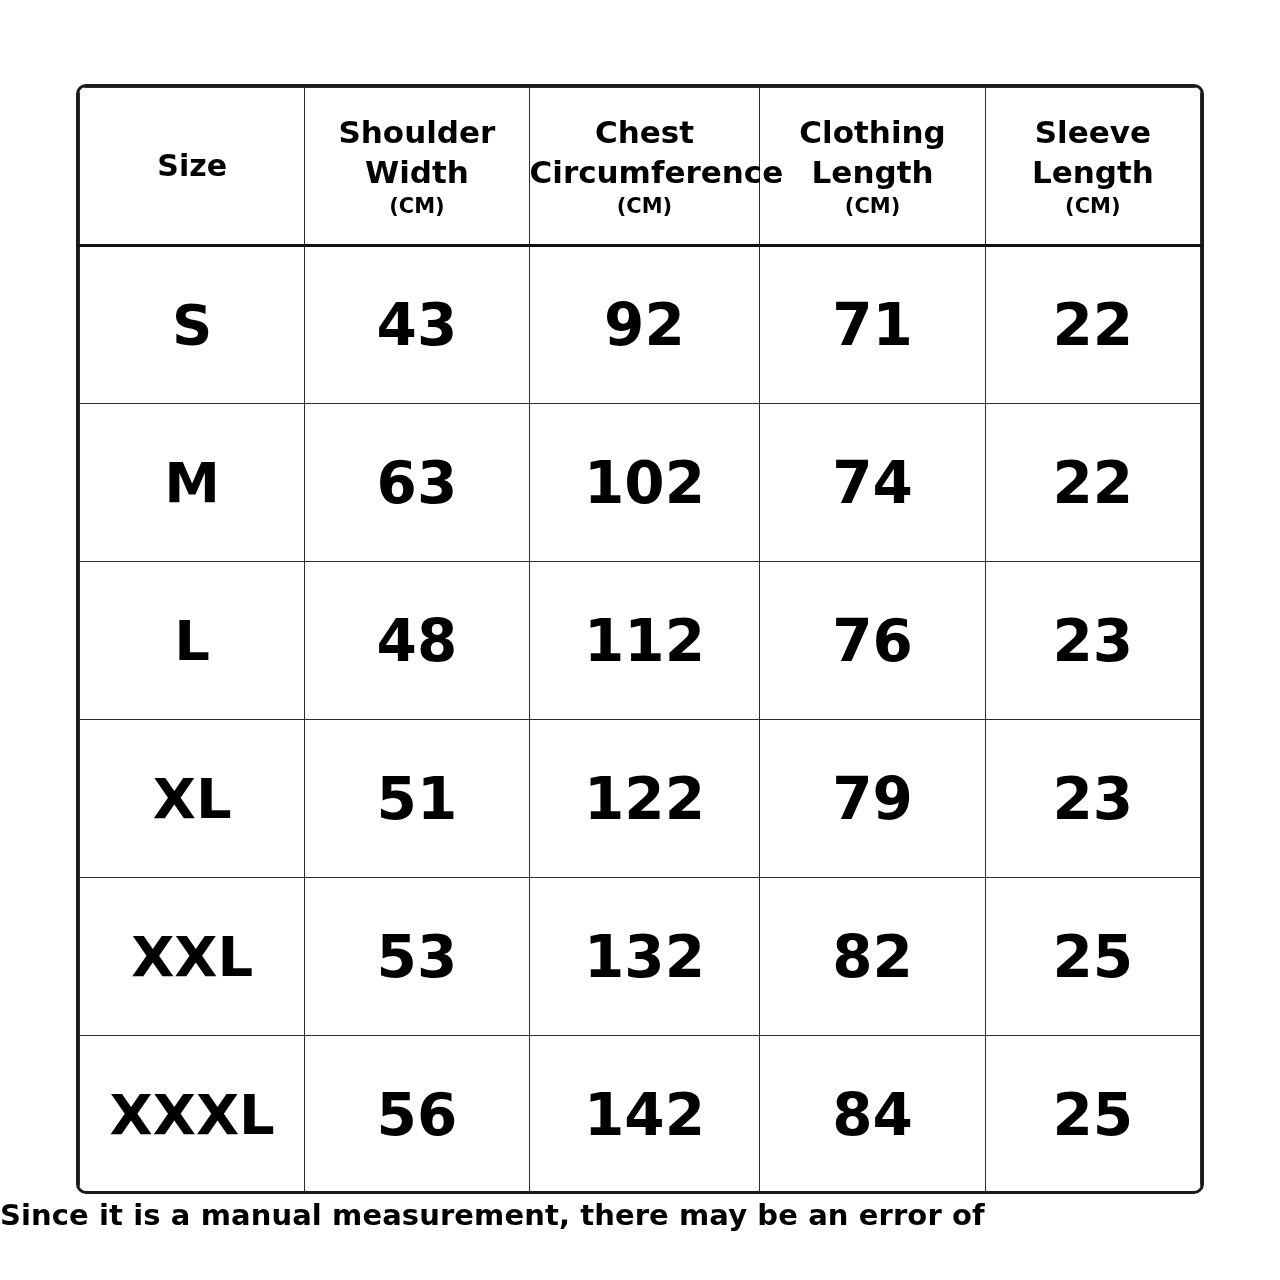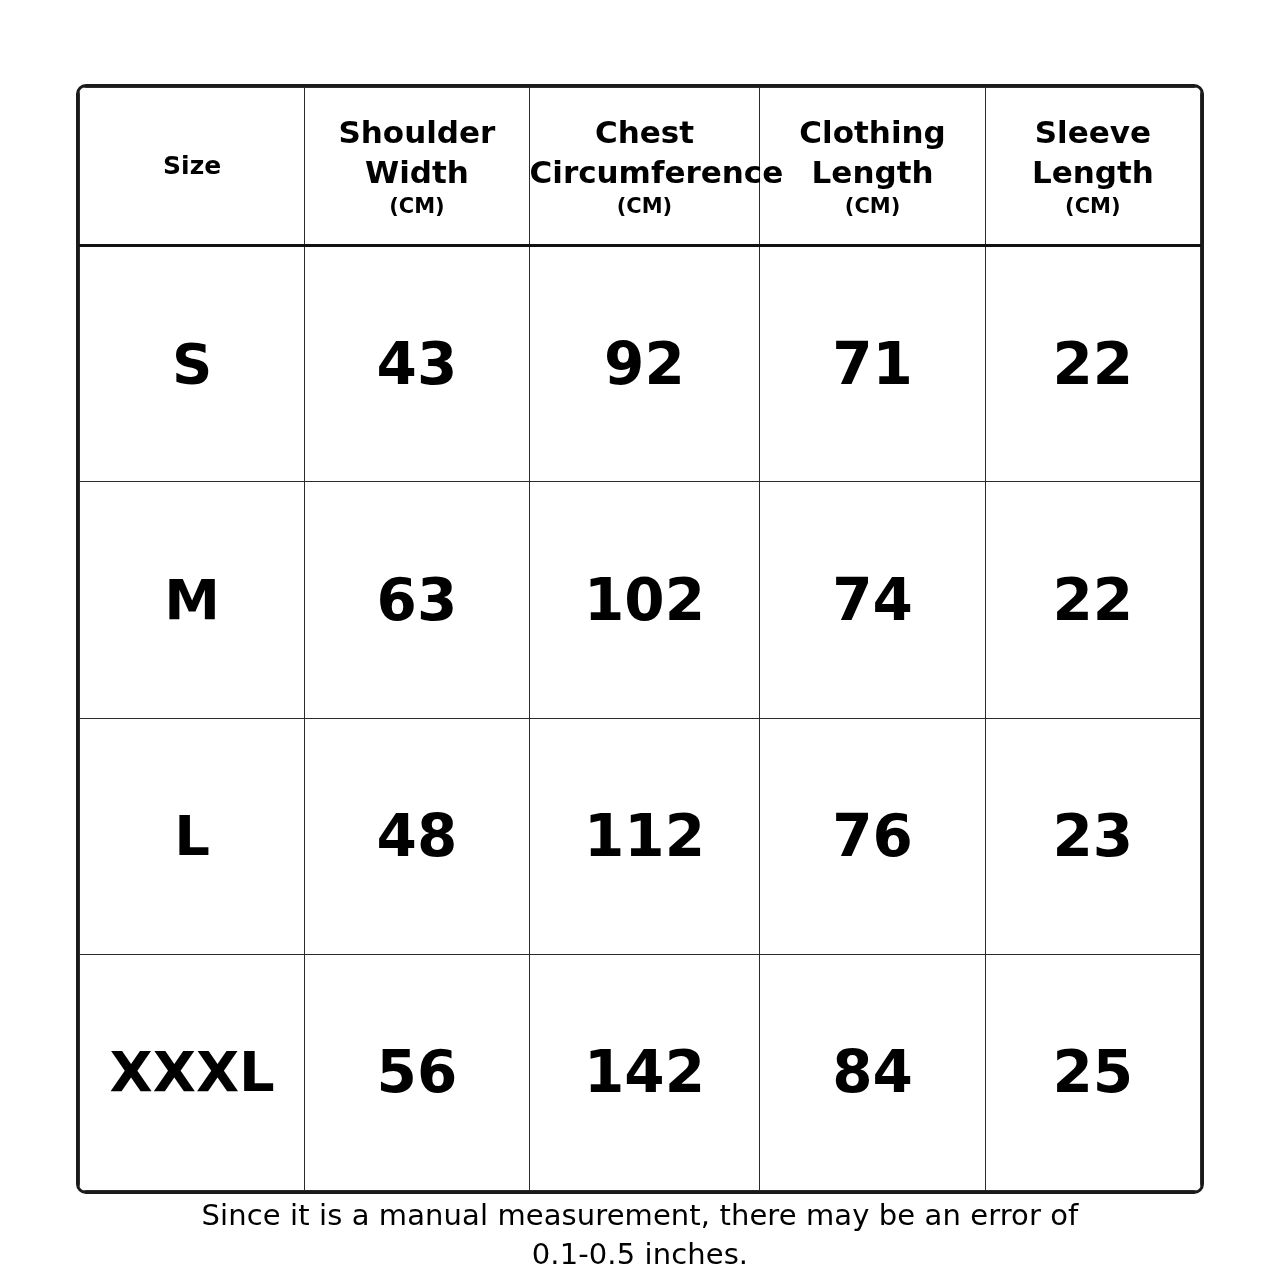--- a/index.html
+++ b/index.html
@@ -45,21 +45,21 @@
     vertical-align: middle;
     padding: 0;
     font-weight: bold;
   }
   table.size-table tr.head-row th {
     border-bottom: 3px solid #111111;
     font-size: 31px;
     line-height: 1.28;
   }
   table.size-table tr.head-row th.size-head {
-    font-size: 25px;
+    font-size: 30px;
   }
   .unit {
     display: block;
     font-size: 21px;
     line-height: 1.25;
   }
   .hd-line {
     display: block;
   }
   
@@ -77,23 +77,22 @@
     line-height: 1;
   }
   td.cell.size-cell {
     font-size: 56px;
   }
   .footnote {
     position: absolute;
     left: 0;
     right: 0;
     top: 1196px;
-    text-align: center;
     font-size: 29px;
-    font-weight: normal;
+    font-weight: bold;
     line-height: 1.35;
     letter-spacing: 0.1px;
   }
   .footnote span { display: block; }
 </style>
 </head>
 <body>
 
 <div class="page">
 
@@ -149,28 +148,41 @@
           <td class="cell">22</td>
         </tr>
         <tr class="data-row">
           <td class="cell size-cell">L</td>
           <td class="cell">48</td>
           <td class="cell">112</td>
           <td class="cell">76</td>
           <td class="cell">23</td>
         </tr>
         <tr class="data-row">
+          <td class="cell size-cell">XL</td>
+          <td class="cell">51</td>
+          <td class="cell">122</td>
+          <td class="cell">79</td>
+          <td class="cell">23</td>
+        </tr>
+        <tr class="data-row">
+          <td class="cell size-cell">XXL</td>
+          <td class="cell">53</td>
+          <td class="cell">132</td>
+          <td class="cell">82</td>
+          <td class="cell">25</td>
+        </tr>
+        <tr class="data-row">
           <td class="cell size-cell">XXXL</td>
           <td class="cell">56</td>
           <td class="cell">142</td>
           <td class="cell">84</td>
           <td class="cell">25</td>
         </tr>
       </tbody>
     </table>
   </div>
 
   <div class="footnote">
     <span>Since it is a manual measurement, there may be an error of</span>
-    <span>0.1-0.5 inches.</span>
   </div>
 
 </div>
 
 </body></html>

